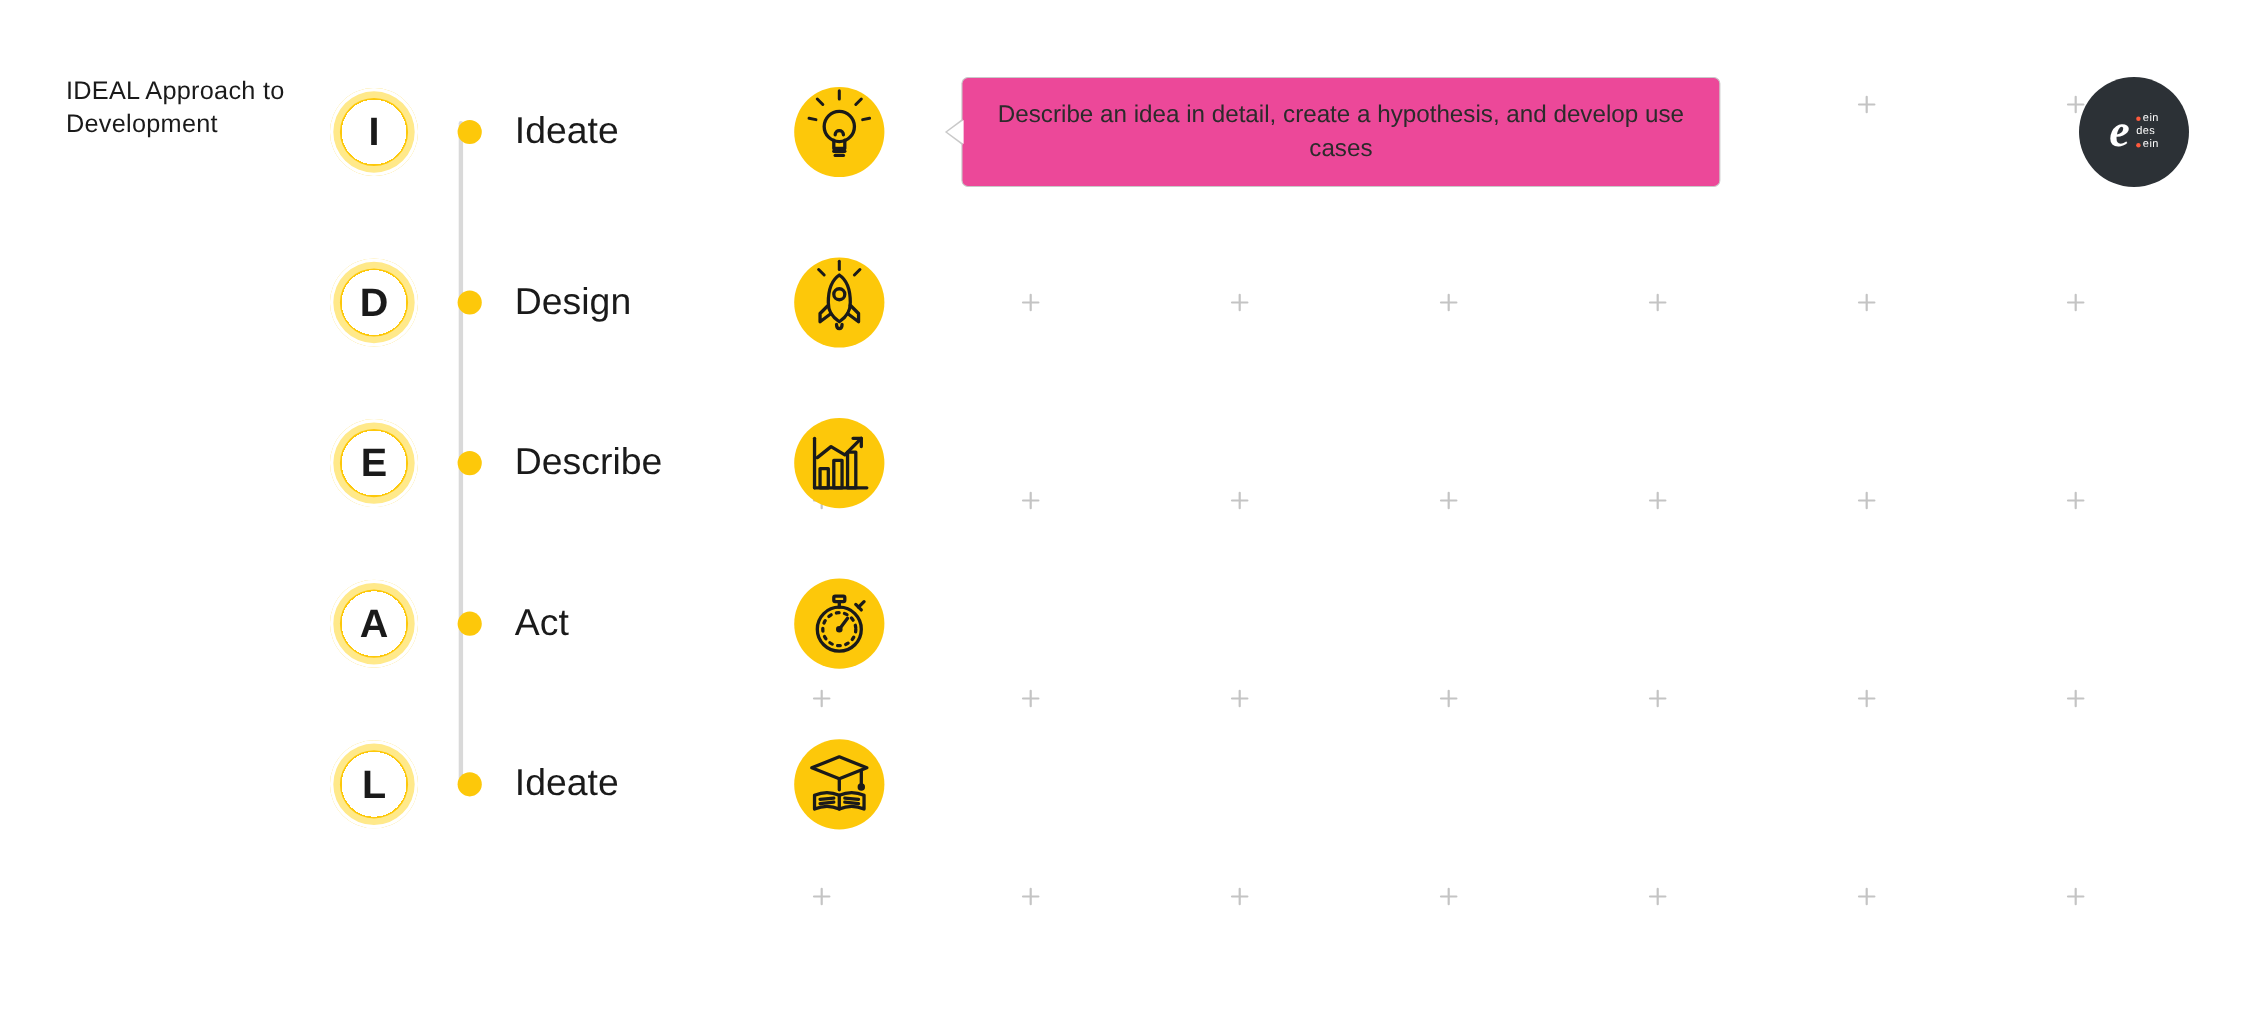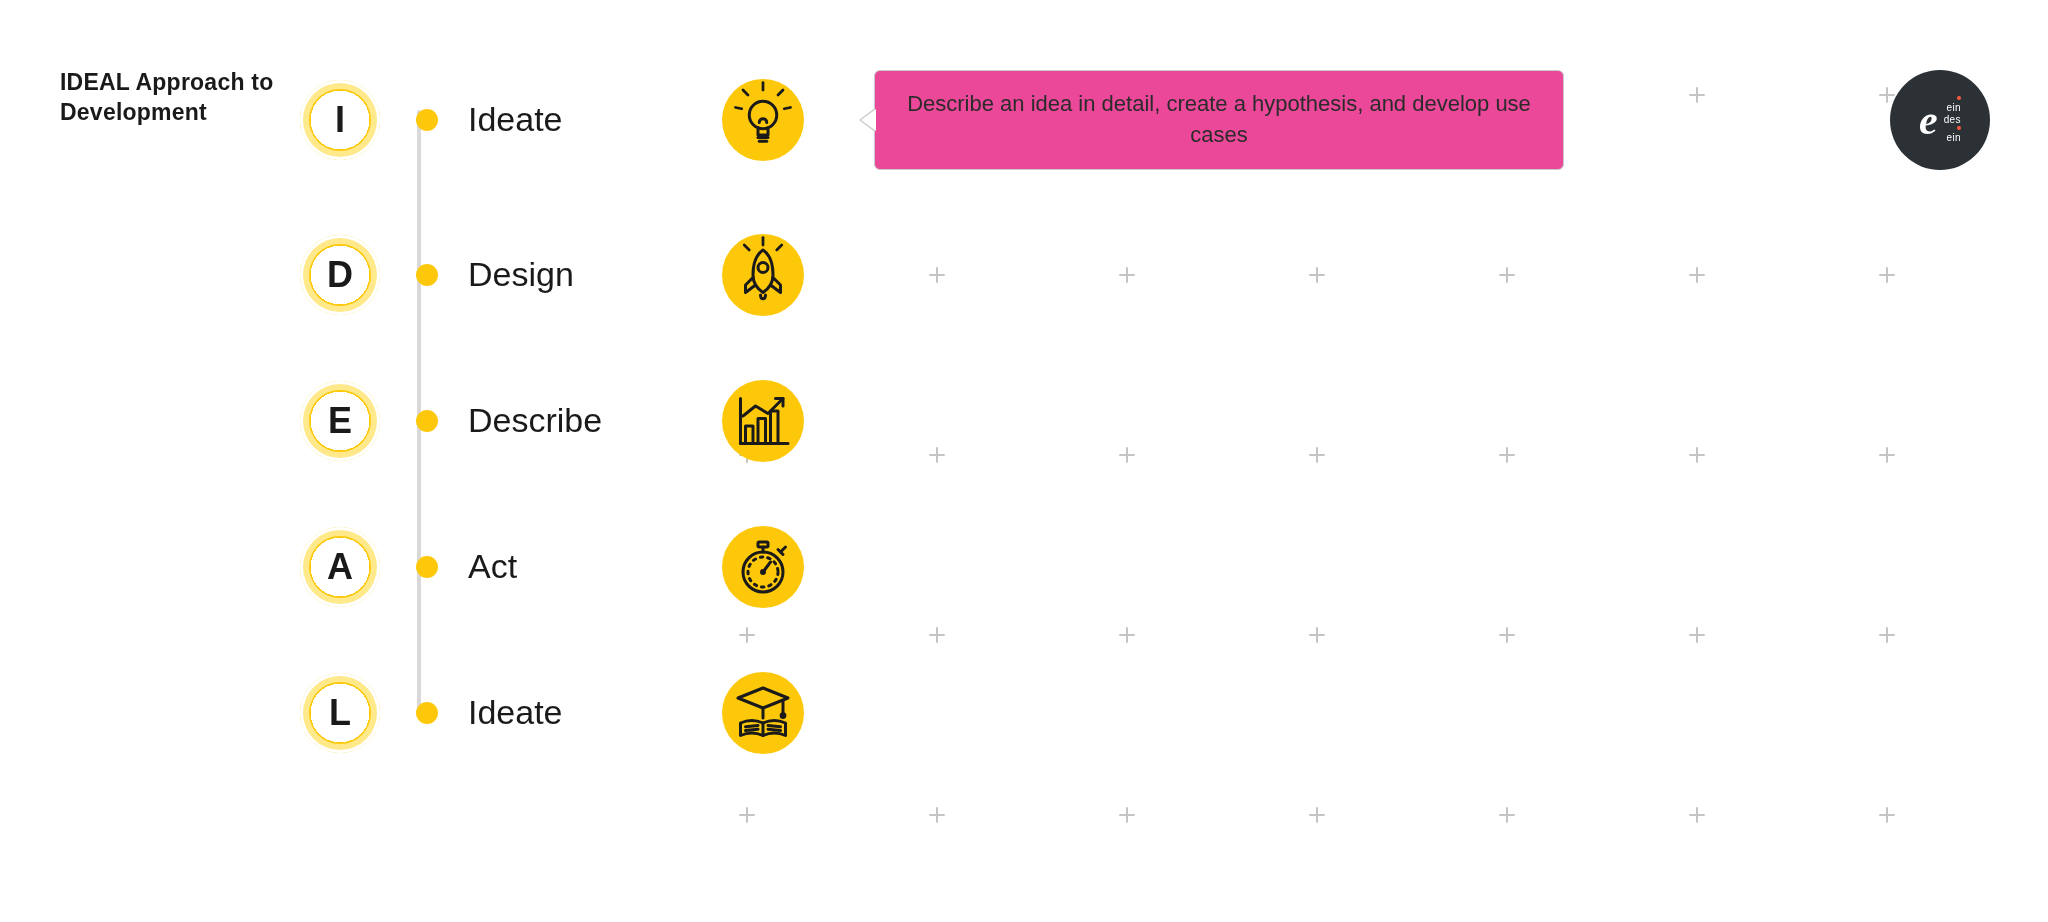--- a/index.html
+++ b/index.html
@@ -48,21 +48,21 @@
     background:none;
   }
   .cross-pattern svg{
     position:absolute;inset:0;width:100%;height:100%;
   }
 
   .title{
     position:absolute;
     top:68px;
     left:60px;
-    font-weight:700;
+    font-weight:400;
     font-size:23px;
     letter-spacing:.01em;
     line-height:1.3;
     max-width:260px;
   }
 
   .logo{
     position:absolute;
     top:70px;right:58px;
     width:100px;height:100px;
@@ -74,21 +74,21 @@
   .logo .e{
     font-family:Georgia,"Times New Roman",serif;
     font-style:italic;
     font-size:42px;
     line-height:1;
     font-weight:600;
   }
   .logo .stack{
     display:flex;flex-direction:column;font-size:10px;line-height:1.2;letter-spacing:.04em;
   }
-  .logo .stack span{display:flex;align-items:flex-end;gap:2px;flex-direction:column;}
+  .logo .stack span{display:flex;align-items:center;gap:2px;}
   .logo .dot{width:4px;height:4px;border-radius:50%;background:#ff5a3c;display:inline-block;}
 
   
   .diagram{
     position:absolute;
     top:70px;
     left:300px;
     right:60px;
     bottom:60px;
   }

